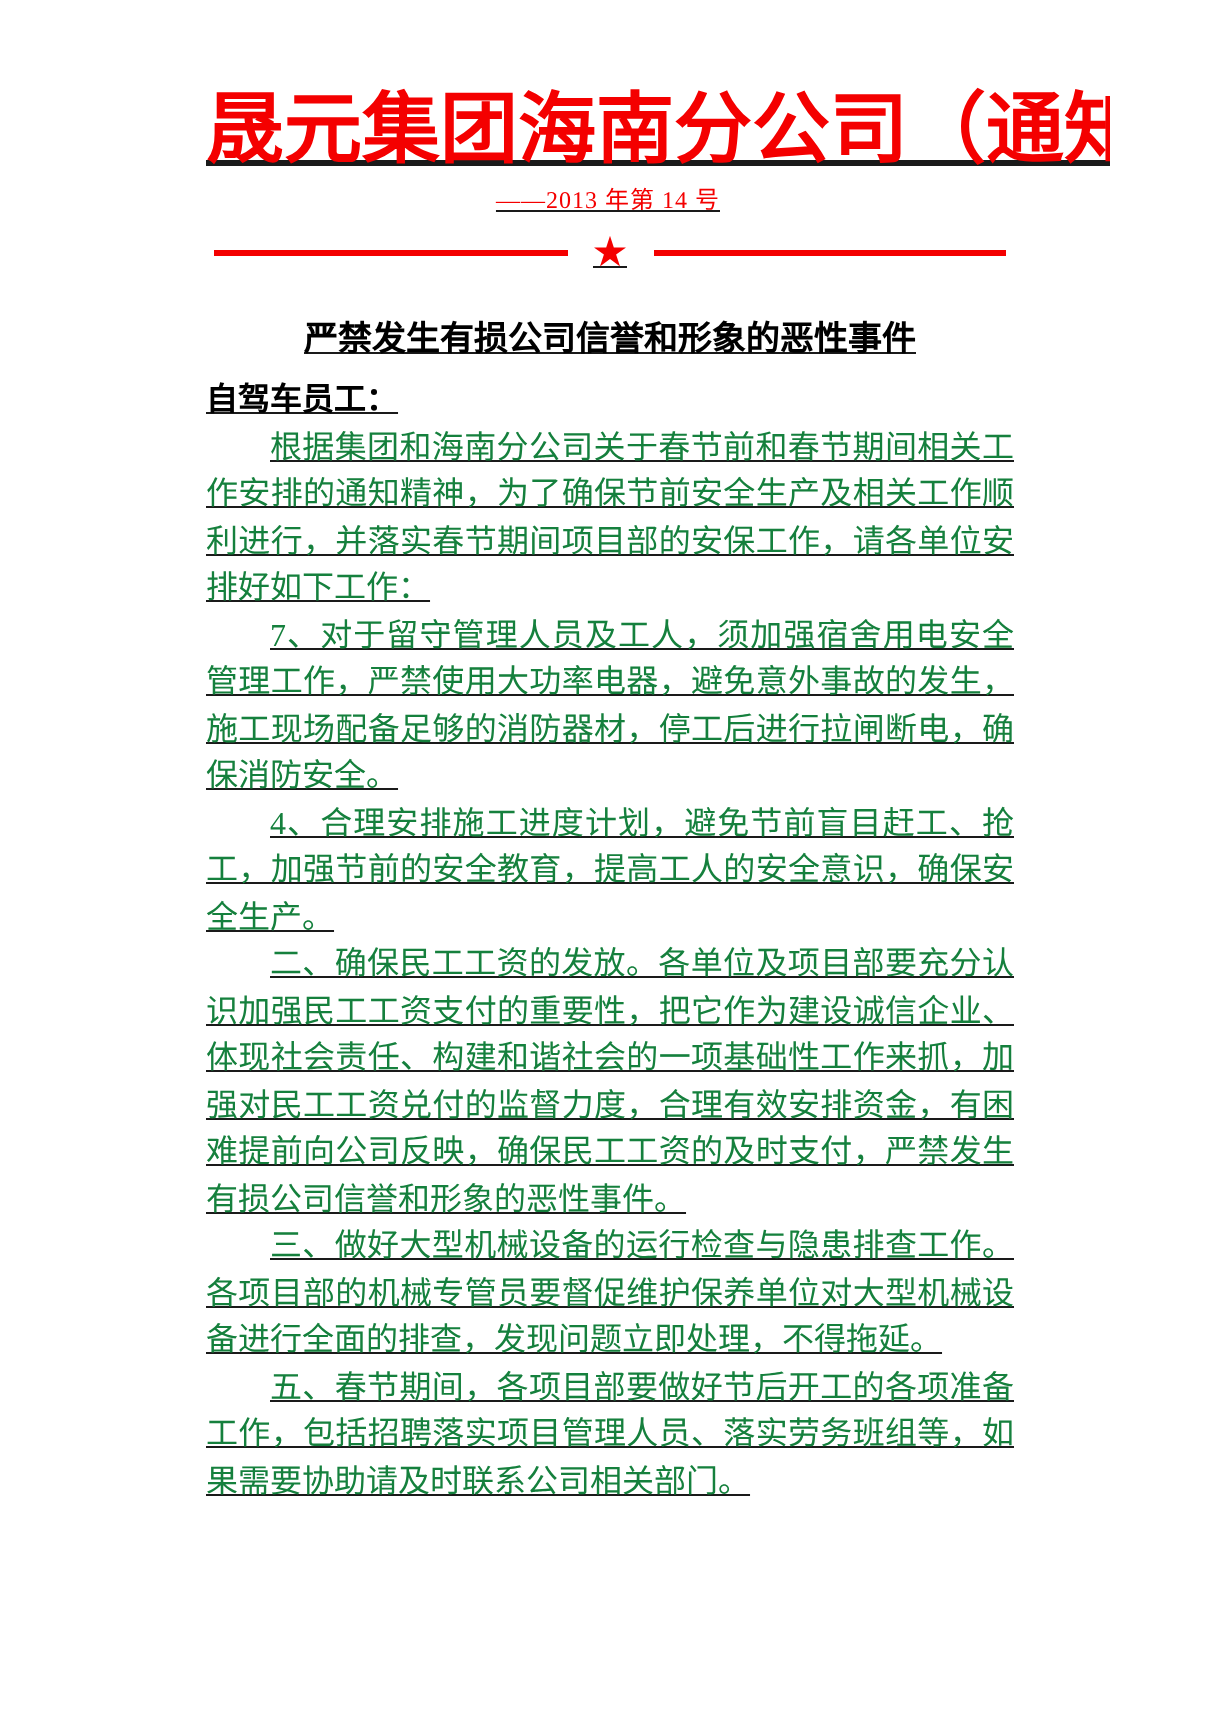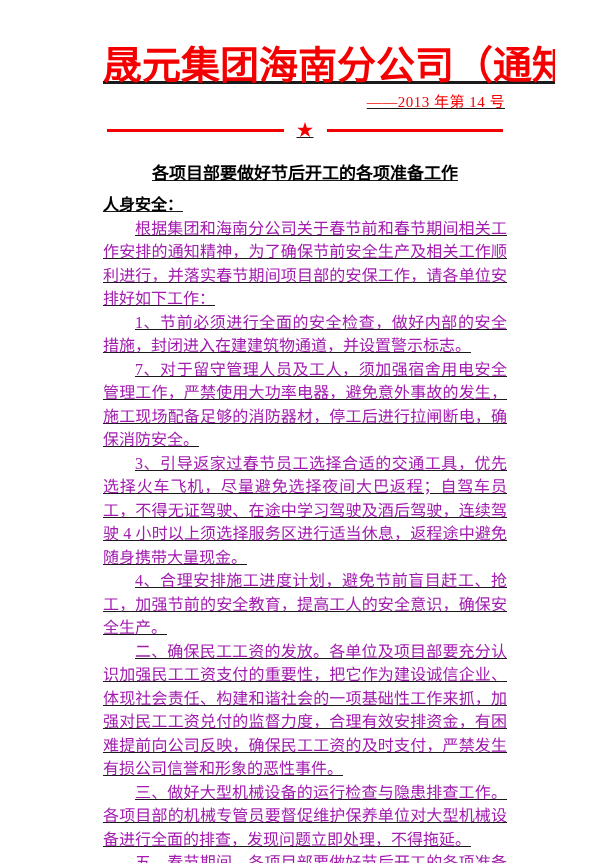--- a/index.html
+++ b/index.html
@@ -25,23 +25,23 @@
     color: var(--accent, #f40000);
     font-size: 39px;
     font-weight: bold;
     line-height: 1.12;
     font-family: "Liberation Serif", "DejaVu Serif", serif;
     white-space: nowrap;
     letter-spacing: 0px;
   }
   .issue-no {
     margin-top: 5px;
-    text-align: right;
+    text-align: center;
     color: var(--accent, #f40000);
-    font-size: 15px;
+    font-size: 12px;
     line-height: 1.2;
     padding-right: 2px;
     letter-spacing: 0.5px;
   }
   .rule {
     display: flex;
     align-items: center;
     margin: 11px 4px 0 4px;
   }
   .rule .rule-line {
@@ -71,45 +71,43 @@
     font-weight: bold;
     line-height: 23.5px;
     color: #000;
     font-family: "Liberation Sans", "DejaVu Sans", sans-serif;
   }
   .body-para {
     font-size: 16px;
     line-height: 23.5px;
     text-indent: 2em;
     text-align: justify;
-    color: #a21caf;
+    color: #15803d;
     font-family: "Liberation Serif", "DejaVu Serif", serif;
   }
 </style>
 </head>
 <body>
 
 <div class="page">
 
   <header>
     <h1 class="masthead">晟元集团海南分公司（通知）</h1>
     <div class="issue-no">——2013 年第 14 号</div>
     <div class="rule">
       <span class="rule-line"></span>
       <span class="star">★</span>
       <span class="rule-line"></span>
     </div>
   </header>
 
   <main>
-    <h2 class="doc-title">各项目部要做好节后开工的各项准备工作</h2>
-    <p class="salutation">人身安全：</p>
+    <h2 class="doc-title">严禁发生有损公司信誉和形象的恶性事件</h2>
+    <p class="salutation">自驾车员工：</p>
     <p class="body-para">根据集团和海南分公司关于春节前和春节期间相关工作安排的通知精神，为了确保节前安全生产及相关工作顺利进行，并落实春节期间项目部的安保工作，请各单位安排好如下工作：</p>
-    <p class="body-para">1、节前必须进行全面的安全检查，做好内部的安全措施，封闭进入在建建筑物通道，并设置警示标志。</p>
     <p class="body-para">7、对于留守管理人员及工人，须加强宿舍用电安全管理工作，严禁使用大功率电器，避免意外事故的发生，施工现场配备足够的消防器材，停工后进行拉闸断电，确保消防安全。</p>
-    <p class="body-para">3、引导返家过春节员工选择合适的交通工具，优先选择火车飞机，尽量避免选择夜间大巴返程；自驾车员工，不得无证驾驶、在途中学习驾驶及酒后驾驶，连续驾驶 4 小时以上须选择服务区进行适当休息，返程途中避免随身携带大量现金。</p>
     <p class="body-para">4、合理安排施工进度计划，避免节前盲目赶工、抢工，加强节前的安全教育，提高工人的安全意识，确保安全生产。</p>
     <p class="body-para">二、确保民工工资的发放。各单位及项目部要充分认识加强民工工资支付的重要性，把它作为建设诚信企业、体现社会责任、构建和谐社会的一项基础性工作来抓，加强对民工工资兑付的监督力度，合理有效安排资金，有困难提前向公司反映，确保民工工资的及时支付，严禁发生有损公司信誉和形象的恶性事件。</p>
     <p class="body-para">三、做好大型机械设备的运行检查与隐患排查工作。各项目部的机械专管员要督促维护保养单位对大型机械设备进行全面的排查，发现问题立即处理，不得拖延。</p>
     <p class="body-para">五、春节期间，各项目部要做好节后开工的各项准备工作，包括招聘落实项目管理人员、落实劳务班组等，如果需要协助请及时联系公司相关部门。</p>
   </main>
 
 </div>
 
 </body></html>

